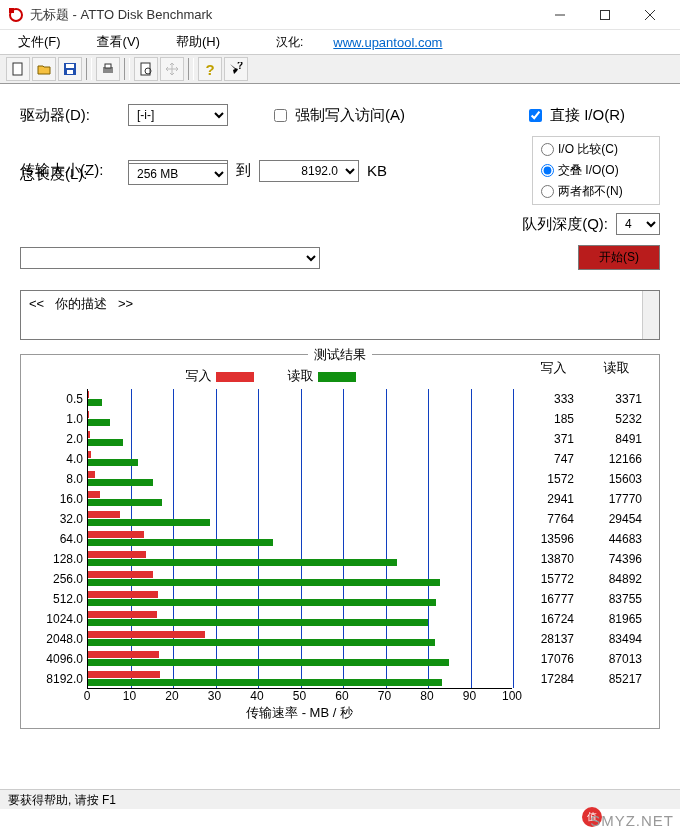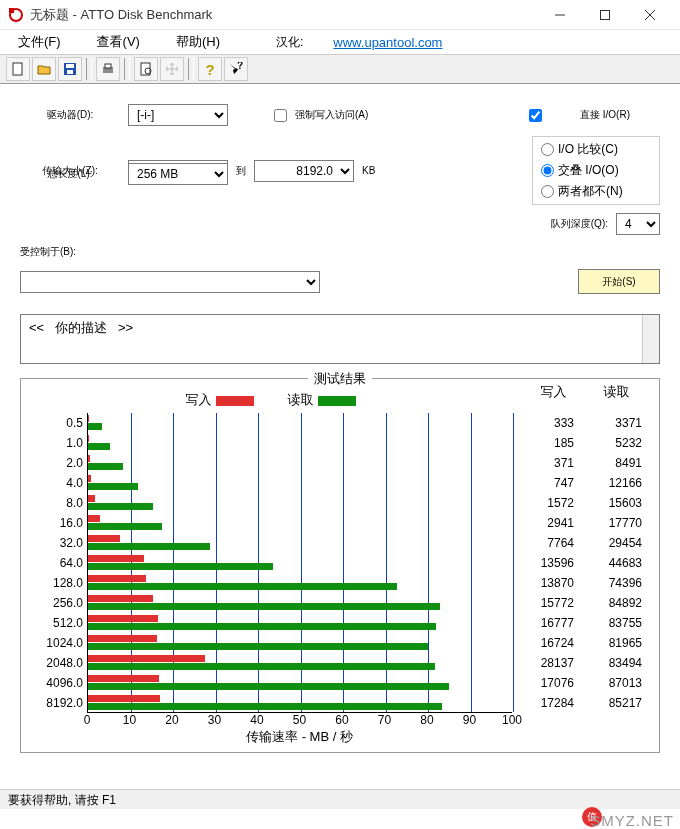--- a/index.html
+++ b/index.html
@@ -9,26 +9,26 @@
 .titlebar .title { flex: 1; font-size: 13px; color: #333; }
 .titlebar .winbtn { width: 45px; height: 30px; display: flex; align-items: center; justify-content: center; }
 .menubar { height: 24px; display: flex; align-items: center; padding: 0 8px; gap: 16px; }
 .menubar .mitem { padding: 3px 10px; font-size: 13px; }
 .menubar .mlink { margin-left: 14px; color: #0066cc; text-decoration: underline; font-size: 13px; }
 .toolbar { height: 30px; background: #f0f0f0; border-top: 1px solid #ccc; border-bottom: 1px solid #999; display: flex; align-items: center; padding: 2px 6px; gap: 2px; }
 .tbtn { width: 24px; height: 24px; border: 1px solid #ccc; background: #f5f5f5; display: flex; align-items: center; justify-content: center; font-size: 13px; }
 .tsep { width: 6px; height: 22px; border-left: 1px solid #999; border-right: 1px solid #fff; margin: 0 2px; }
 .formarea { padding: 20px 20px 10px 20px; }
 .row { display: flex; align-items: center; margin-bottom: 10px; gap: 8px; }
-.lbl { font-size: 10px; white-space: nowrap; text-align: center; }
+.lbl { font-size: 15px; white-space: nowrap; }
 .combo { height: 22px; border: 1px solid #7a7a7a; background: #fff; font-size: 12px; padding: 0 4px; font-family: inherit; }
 .cb { width: 13px; height: 13px; }
 .rb { width: 13px; height: 13px; }
 .radiogrp { border: 1px solid #ccc; padding: 4px 8px; display: flex; flex-direction: column; gap: 4px; }
-.btn-start { width: 82px; height: 25px; border: 1px solid #7a7a7a; background: #fef9c3; font-family: inherit; font-size: 10px; }
+.btn-start { width: 82px; height: 25px; border: 1px solid #7a7a7a; background: #b91c1c; font-family: inherit; font-size: 12px; }
 .desc-box { margin: 0 20px; height: 50px; border: 1px solid #7a7a7a; background: #fff; padding: 4px 8px; font-size: 13px; position: relative; }
 .desc-scroll { position: absolute; right: 0; top: 0; width: 17px; height: 100%; background: #f0f0f0; border-left: 1px solid #ccc; }
 .chart-wrap { margin: 14px 20px 0 20px; border: 1px solid #999; padding: 4px 6px 6px 12px; position: relative; }
 .chart-title { position: absolute; top: -9px; left: 50%; transform: translateX(-50%); background: #fff; padding: 0 6px; font-size: 13px; }
 .chart-legend { display: flex; justify-content: center; gap: 30px; padding: 8px 0 4px 0; font-size: 13px; }
 .leg-swatch { display: inline-block; width: 38px; height: 10px; vertical-align: middle; margin: 0 4px; }
 .chart-body { display: flex; }
 .ycol { width: 54px; text-align: right; padding-right: 4px; }
 .yrow { height: 20px; line-height: 20px; font-size: 12px; }
 .plot { width: 425px; position: relative; border-left: 1px solid #000; border-bottom: 1px solid #000; }
@@ -161,23 +161,20 @@
     </div>
   </div>
   <div class="row" style="margin-top:-52px;width:350px;">
     <span class="lbl" style="width:100px;">总长度(L):</span>
     <select class="combo" style="width:100px;"><option>256 MB</option></select>
   </div>
   <div class="row" style="justify-content:flex-end;margin-top:28px;">
     <span class="lbl">队列深度(Q):</span>
     <select class="combo" style="width:44px;"><option>4</option></select>
   </div>
-  <div class="row" style="margin-top:6px;">
-    <span class="lbl">受控制于(B):</span>
-  </div>
   <div class="row">
     <select class="combo" style="width:300px;"><option></option></select>
     <span style="flex:1"></span>
     <button class="btn-start">开始(S)</button>
   </div>
 </div>
 
 <div class="desc-box">
   <span>&lt;&lt;</span>&nbsp;&nbsp;
   <span>你的描述</span>&nbsp;&nbsp;

